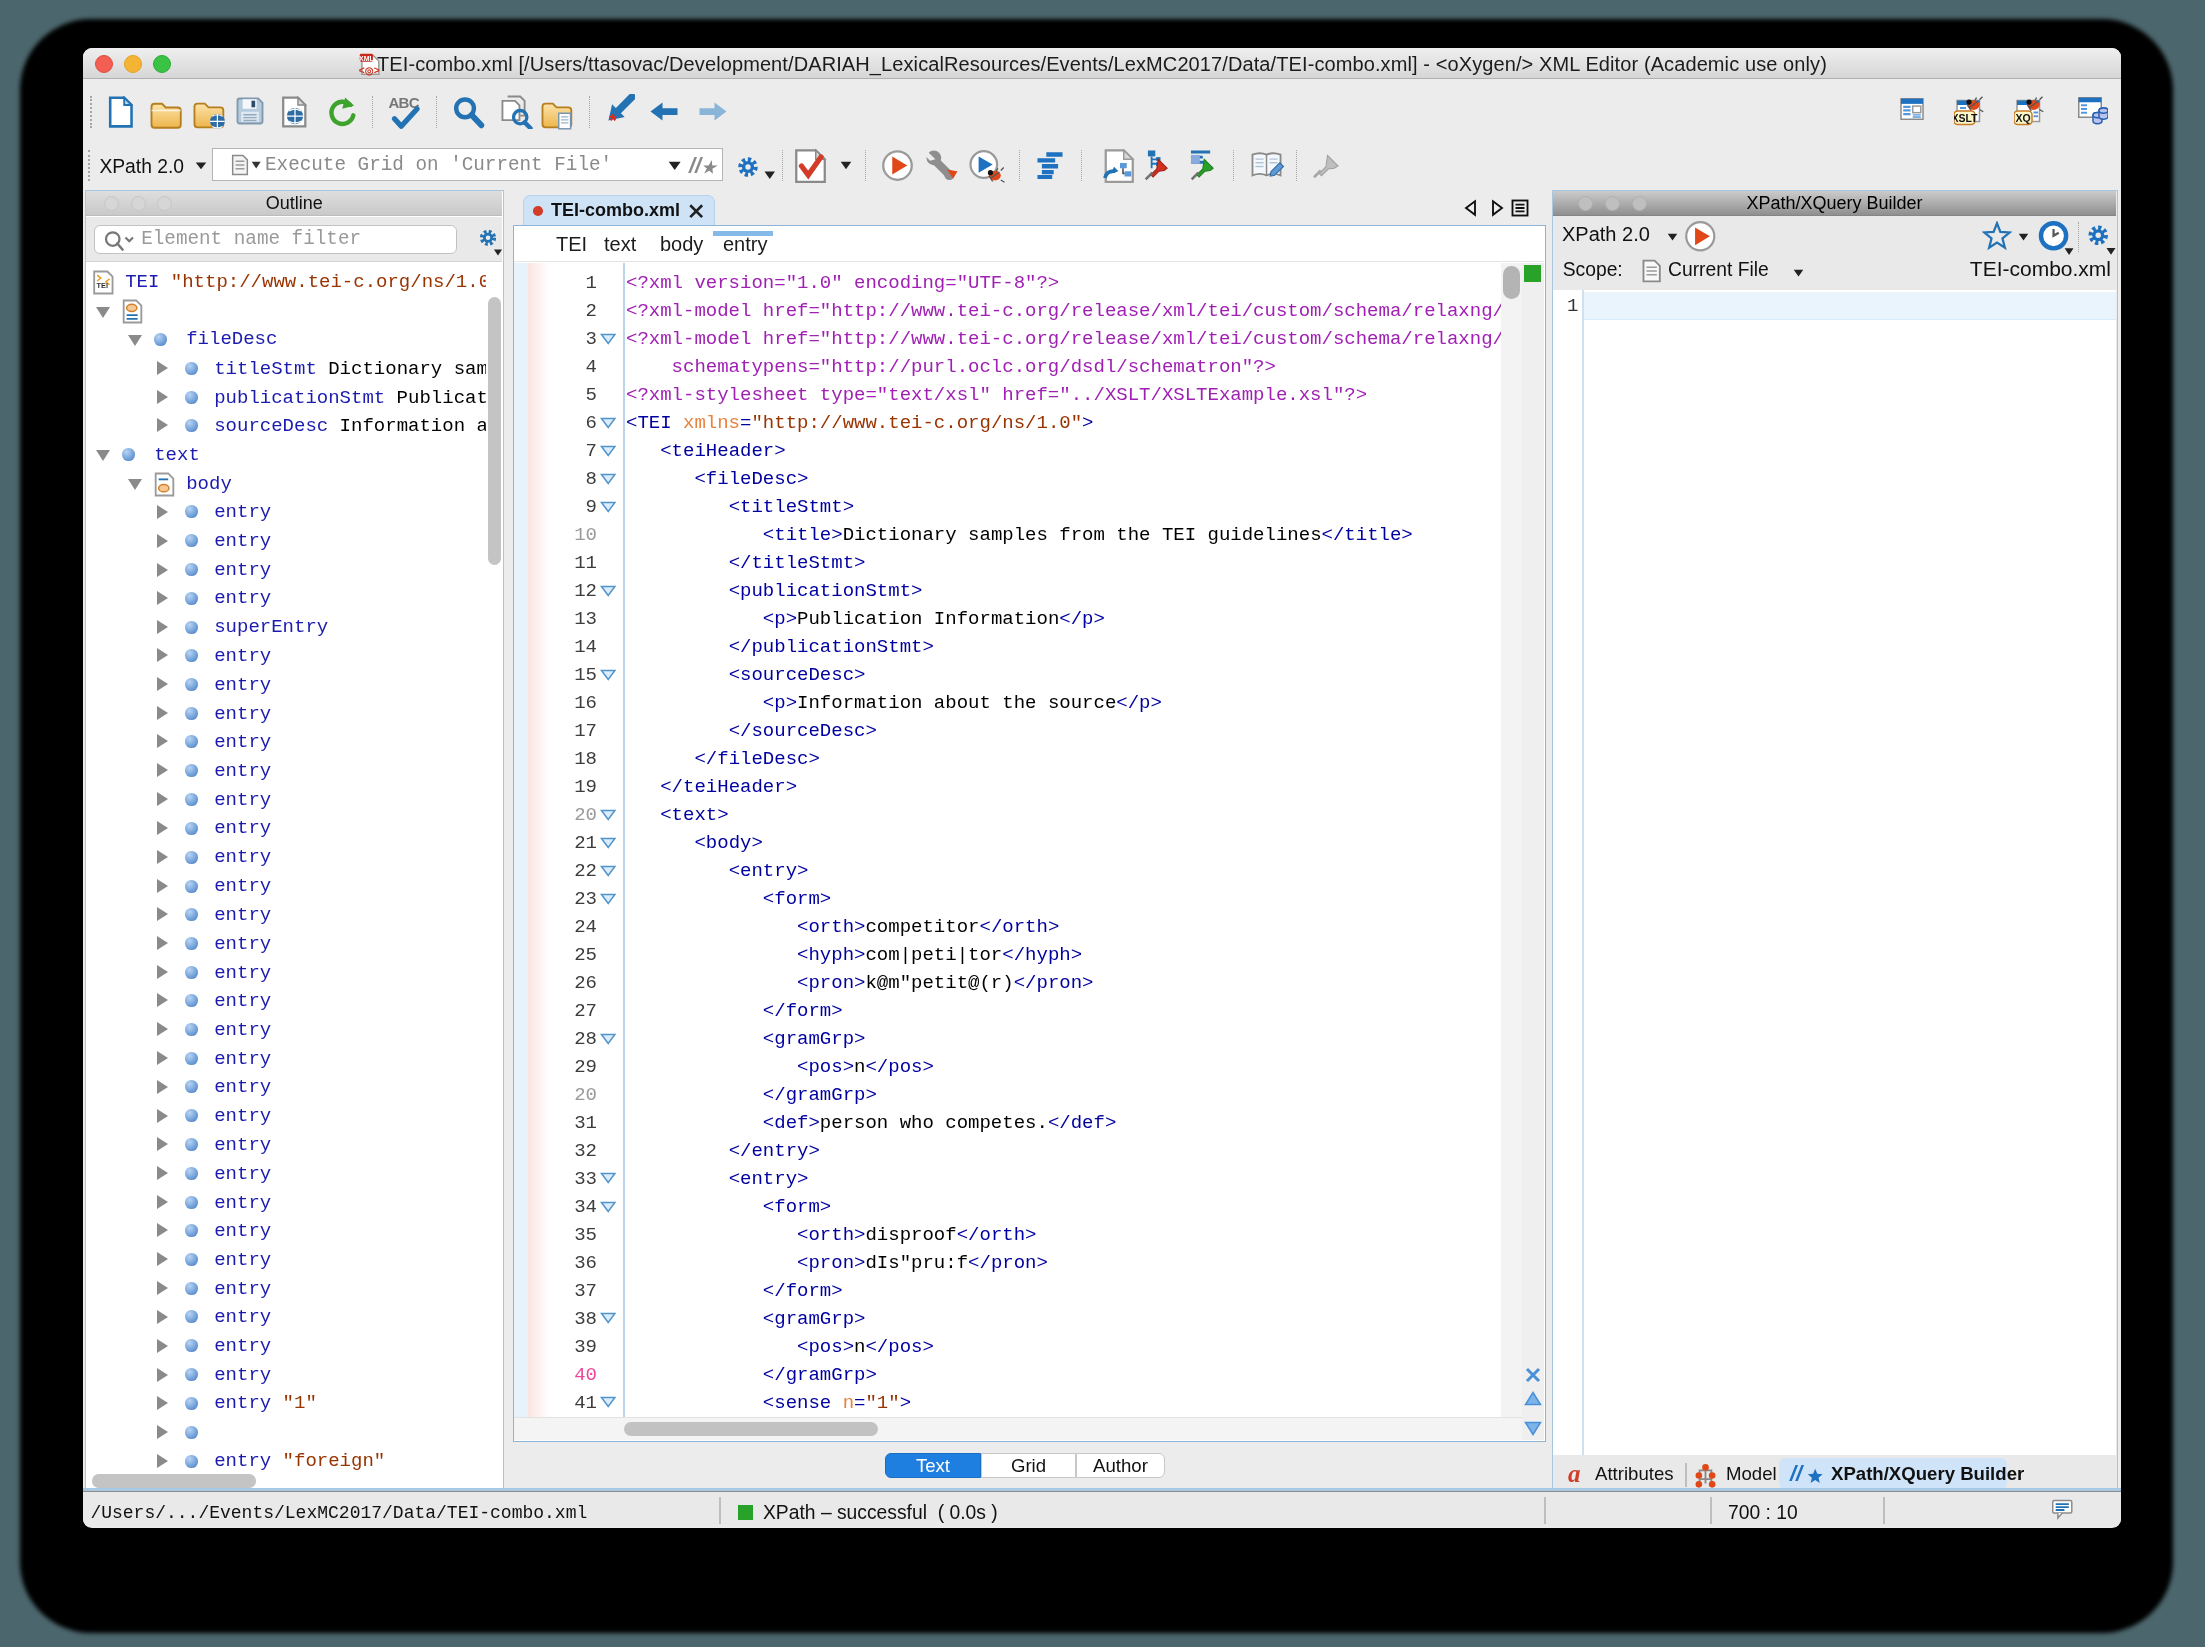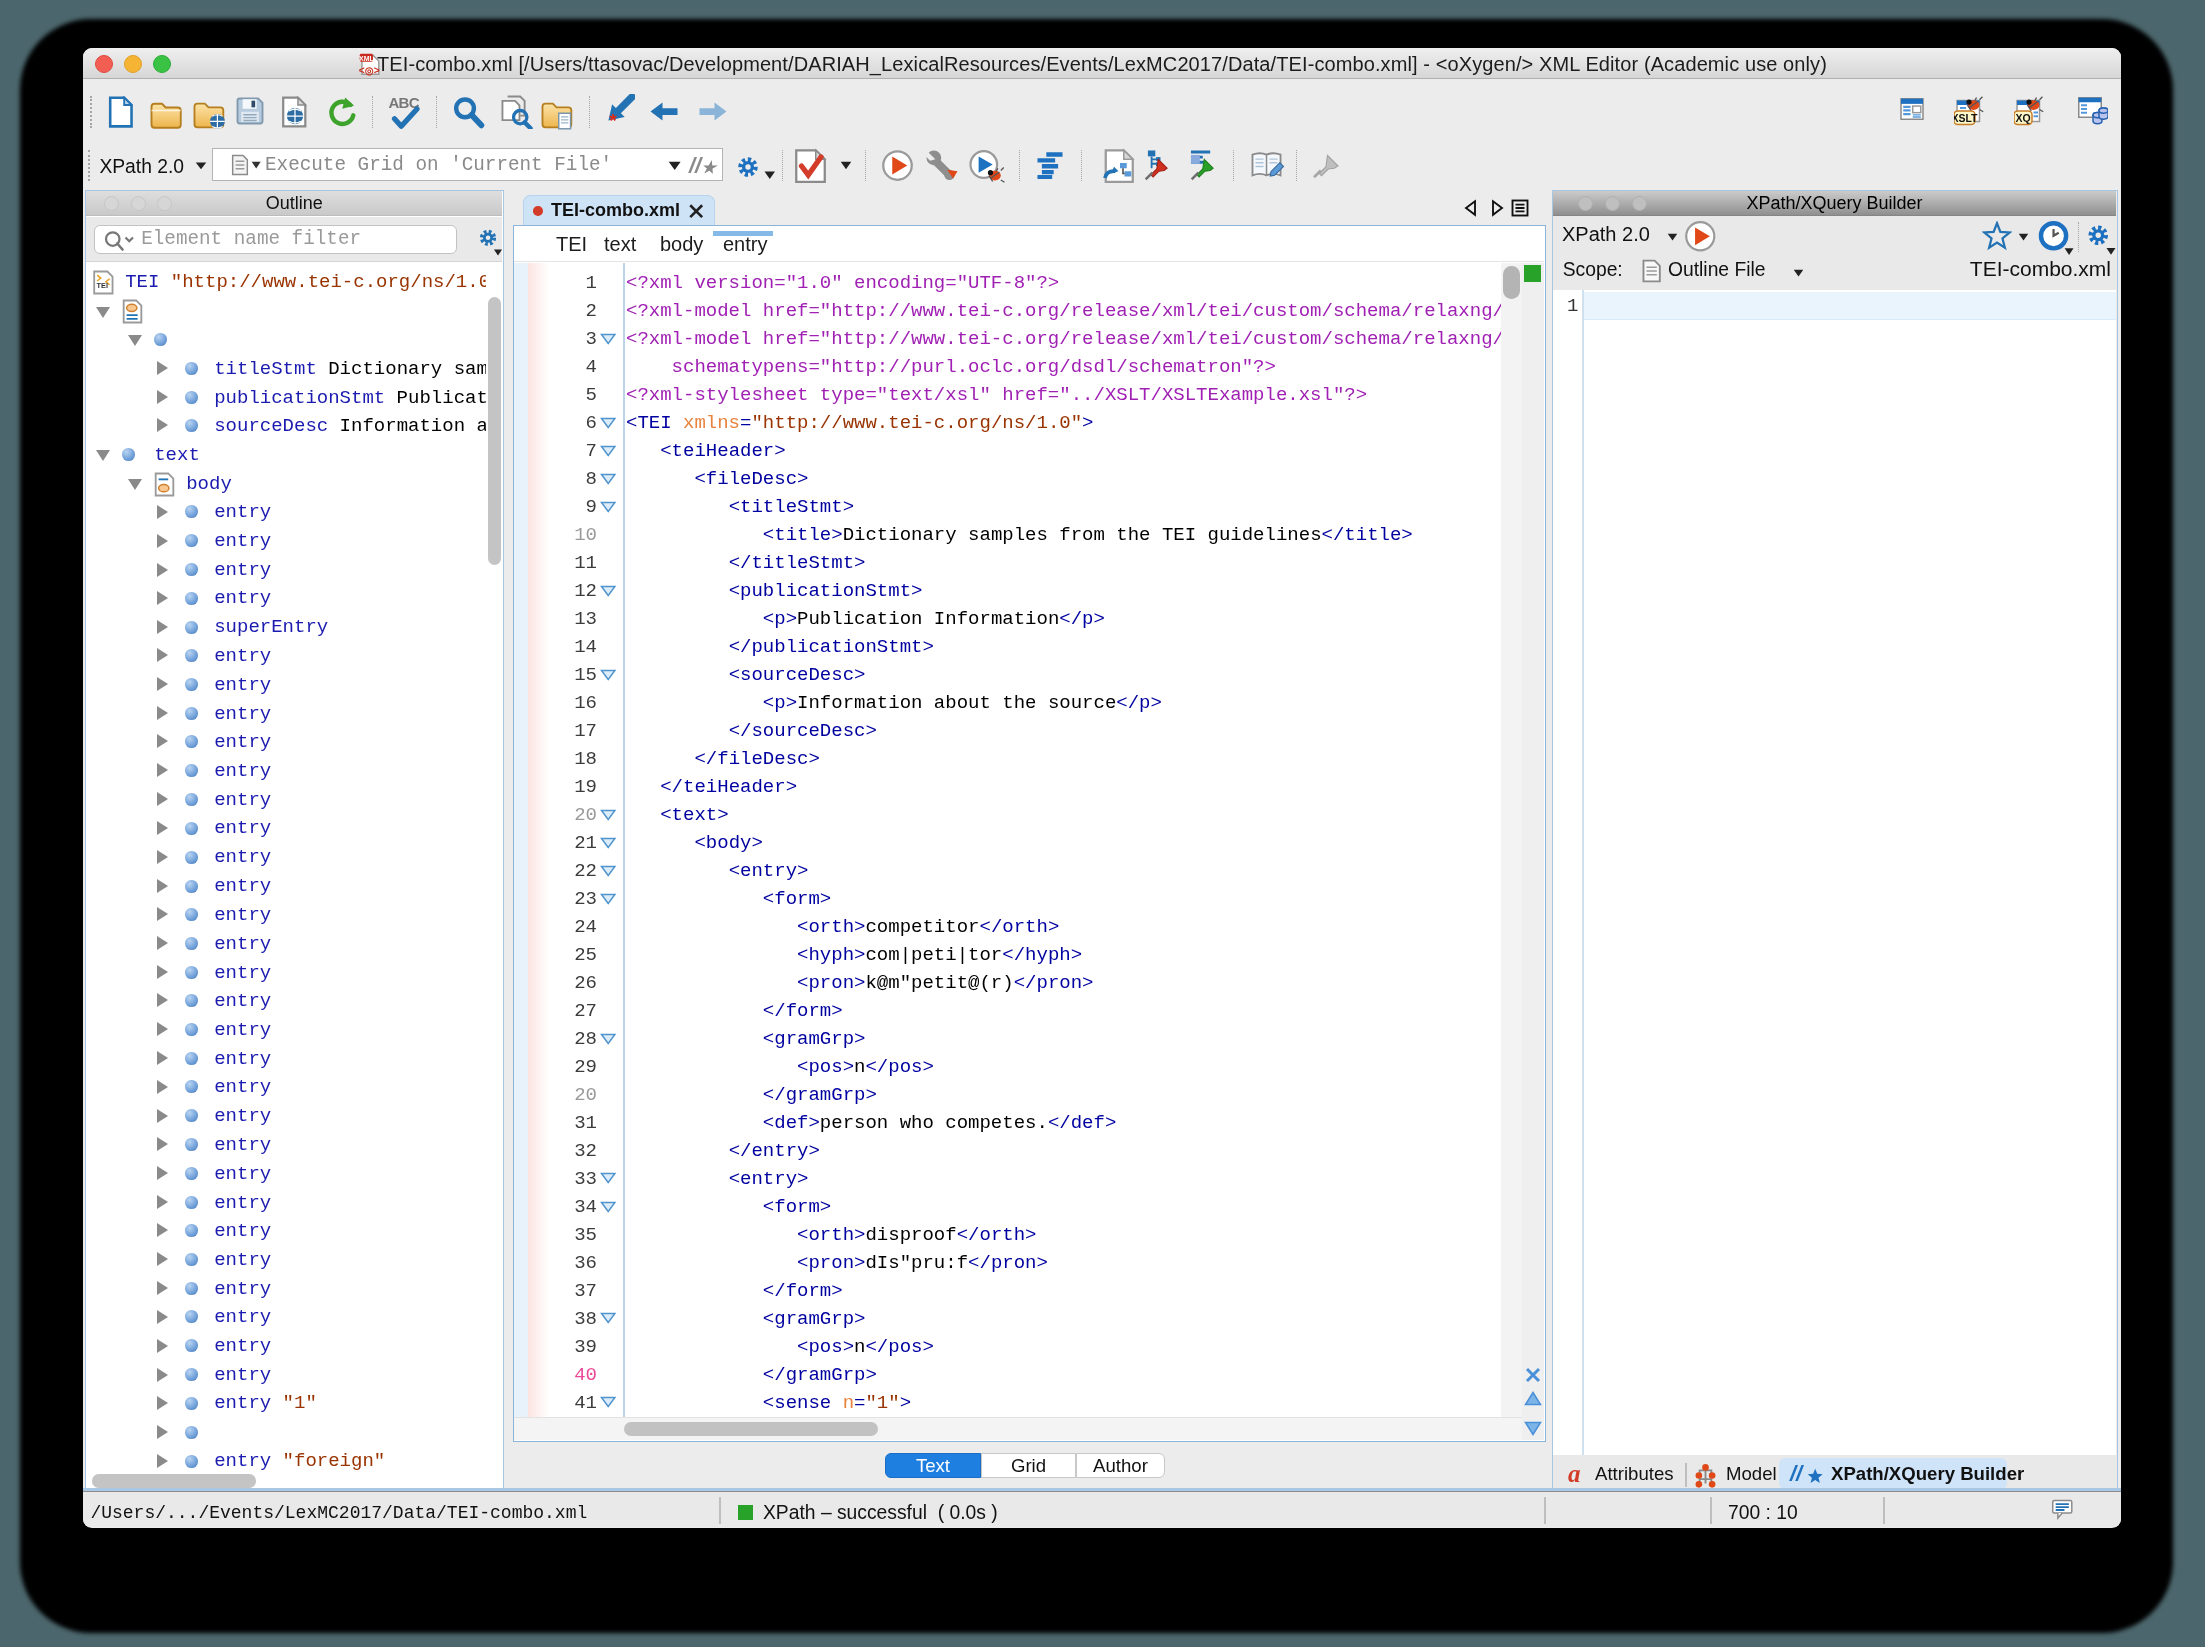--- a/index.html
+++ b/index.html
@@ -313,20 +313,21 @@
           <path d="M3 2 h18 l7 7 v23 h-25 z" fill="#fff" stroke="#9a9a9a" stroke-width="2.5"></path>
           <path d="M7 7 l5 4 -5 4 M24 12 l-5 4 5 4" stroke="#e8a020" stroke-width="2" fill="none"></path>
           <text x="14" y="25" font-size="10" font-weight="bold" fill="#333" text-anchor="middle">TEI</text>
         </svg>
 <div class="a tri-d" style="left:9.7px;top:45px"></div>
 <svg width="21" height="25" class="a" style="left:36px;top:37px" viewBox="0 0 28 34">
           <path d="M2 2 h17 l7 7 v23 h-24 z" fill="#fff" stroke="#9a9a9a" stroke-width="2.5"></path>
           <ellipse cx="13" cy="12" rx="7" ry="5" fill="#f8c890" stroke="#d08030" stroke-width="2"></ellipse>
           <path d="M6 22 h15 M6 27 h15" stroke="#2272b4" stroke-width="2.5"></path>
         </svg>
+<div class="a trow" style="top:62px;left:100px"><span class="nm">fileDesc</span></div>
 <div class="a tri-d" style="left:42px;top:73px"></div>
 <div class="a ball" style="left:68px;top:71px"></div>
 <div class="a trow" style="top:92px;left:128px"><span class="nm">titleStmt</span><span style="color:#000"> Dictionary samples from the TEI g</span></div>
 <div class="a tri-r" style="left:71px;top:99px"></div>
 <div class="a ball" style="left:99px;top:100px"></div>
 <div class="a trow" style="top:121px;left:128px"><span class="nm">publicationStmt</span><span style="color:#000"> Publication Information</span></div>
 <div class="a tri-r" style="left:71px;top:128px"></div>
 <div class="a ball" style="left:99px;top:129px"></div>
 <div class="a trow" style="top:149px;left:128px"><span class="nm">sourceDesc</span><span style="color:#000"> Information about the source</span></div>
 <div class="a tri-r" style="left:71px;top:156px"></div>
@@ -661,21 +662,21 @@
         <circle cx="19" cy="19" r="9.4" fill="none" stroke="#1e70c0" stroke-width="7.2" stroke-dasharray="4.0 3.3"></circle>
         <circle cx="19" cy="19" r="3.6" fill="#ececec"></circle>
         <path d="M30 36 h12 l-6 9 z" fill="#222"></path>
       </svg>
 <div class="a" id="rpscope"></div>
 <div class="a" style="left:9.7px;top:68px;font-size:19.3px;color:#111">Scope:</div>
 <svg class="a" style="left:89px;top:68px" width="19.3" height="24" viewBox="0 0 26 32">
         <path d="M2 2 h15 l7 7 v21 h-22 z" fill="#f8f8f8" stroke="#8a8a8a" stroke-width="2.5"></path>
         <path d="M6 11 h14 M6 16 h14 M6 21 h14" stroke="#9a9a9a" stroke-width="2"></path>
       </svg>
-<div class="a" style="left:115px;top:68px;font-size:19.3px;color:#111">Outline File</div>
+<div class="a" style="left:115px;top:68px;font-size:19.3px;color:#111">Current File</div>
 <svg class="a" style="left:240px;top:78px" width="11" height="8.2" viewBox="0 0 15 11">
         <path d="M1 1 h13 l-6.5 9 z" fill="#222"></path>
       </svg>
 <div class="a" style="left:298px;top:66px;width:260px;font-size:21px;color:#111;text-align:right">TEI-combo.xml</div>
 <div class="a" id="rpcontent">
 <div class="a" style="left:29px;top:0;width:1.5px;height:1165px;background:#cfe0ef"></div>
 <div class="a" id="rphl"></div>
 <div class="a" id="rpgut" style="left:14px;top:4.5px">1</div>
 </div>
 <div class="a" id="rptabs">

